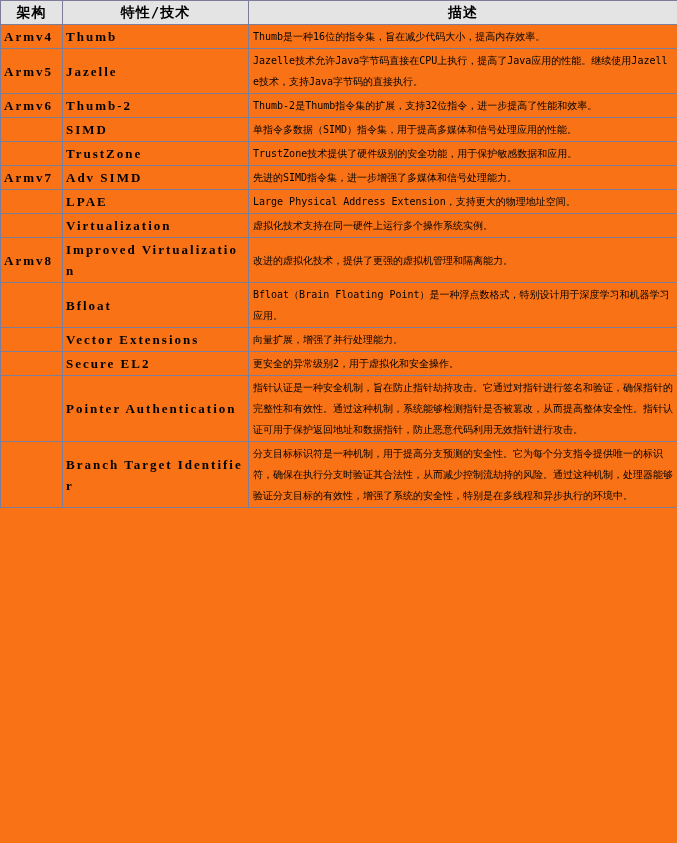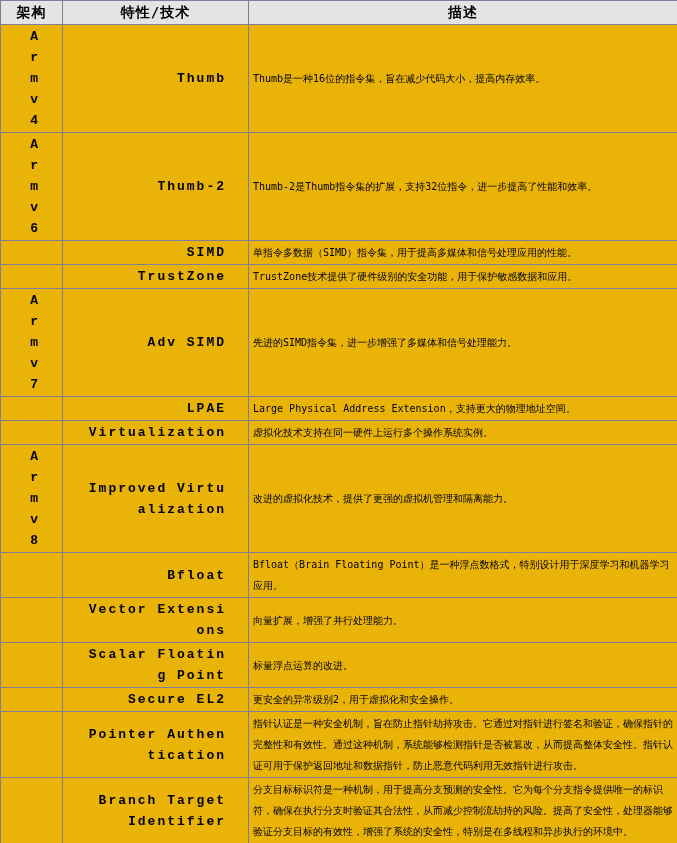--- a/index.html
+++ b/index.html
@@ -6,21 +6,21 @@
     margin: 0;
     padding: 0;
     background: #ffffff;
     font-family: "DejaVu Sans", "Liberation Sans", sans-serif;
     color: #000000;
   }
   .page {
     width: 677px;
     min-height: 843px;
     box-sizing: border-box;
-    background: #eab308;
+    background: #f97316;
   }
   table.arm-table {
     width: 677px;
     border-collapse: collapse;
     table-layout: fixed;
   }
   table.arm-table col.col-arch    { width: 62px; }
   table.arm-table col.col-feature { width: 186px; }
   table.arm-table col.col-desc    { width: 429px; }
 
@@ -35,26 +35,26 @@
     font-family: "DejaVu Sans Mono", "Liberation Mono", monospace;
     font-weight: bold;
     font-size: 14px;
     line-height: 21px;
     padding: 1px 2px;
     text-align: center;
     letter-spacing: 1px;
   }
   td.cell-arch,
   td.cell-feature {
-    font-family: Liberation Mono, monospace;
+    font-family: Liberation Serif, serif;
     font-weight: bold;
     font-size: 13px;
     line-height: 21px;
-    text-align: right;
-    padding: 1px 22px;
+    text-align: left;
+    padding: 1px 3px;
     letter-spacing: 2px;
     word-break: break-all;
   }
   td.cell-desc {
     font-family: "DejaVu Sans Mono", "Liberation Mono", monospace;
     font-size: 10px;
     line-height: 21px;
     text-align: left;
     padding: 1px 4px;
     word-break: break-all;
@@ -78,20 +78,25 @@
         <th>描述</th>
       </tr>
     </thead>
     <tbody>
   <tr class="data-row">
     <td class="cell-arch">Armv4</td>
     <td class="cell-feature">Thumb</td>
     <td class="cell-desc">Thumb是一种16位的指令集，旨在减少代码大小，提高内存效率。</td>
   </tr>
 
+  <tr class="data-row">
+    <td class="cell-arch">Armv5</td>
+    <td class="cell-feature">Jazelle</td>
+    <td class="cell-desc">Jazelle技术允许Java字节码直接在CPU上执行，提高了Java应用的性能。继续使用Jazelle技术，支持Java字节码的直接执行。</td>
+  </tr>
 
 
   <tr class="data-row">
     <td class="cell-arch">Armv6</td>
     <td class="cell-feature">Thumb-2</td>
     <td class="cell-desc">Thumb-2是Thumb指令集的扩展，支持32位指令，进一步提高了性能和效率。</td>
   </tr>
 
   <tr class="data-row">
     <td class="cell-arch"></td>
@@ -136,38 +141,33 @@
     <td class="cell-desc">Bfloat（Brain Floating Point）是一种浮点数格式，特别设计用于深度学习和机器学习应用。</td>
   </tr>
 
   <tr class="data-row">
     <td class="cell-arch"></td>
     <td class="cell-feature">Vector Extensions</td>
     <td class="cell-desc">向量扩展，增强了并行处理能力。</td>
   </tr>
 
 
-  <tr class="data-row">
-    <td class="cell-arch"></td>
-    <td class="cell-feature">Scalar Floating Point</td>
-    <td class="cell-desc">标量浮点运算的改进。</td>
-  </tr>
 
   <tr class="data-row">
     <td class="cell-arch"></td>
     <td class="cell-feature">Secure EL2</td>
     <td class="cell-desc">更安全的异常级别2，用于虚拟化和安全操作。</td>
   </tr>
 
   <tr class="data-row">
     <td class="cell-arch"></td>
     <td class="cell-feature">Pointer Authentication</td>
     <td class="cell-desc">指针认证是一种安全机制，旨在防止指针劫持攻击。它通过对指针进行签名和验证，确保指针的完整性和有效性。通过这种机制，系统能够检测指针是否被篡改，从而提高整体安全性。指针认证可用于保护返回地址和数据指针，防止恶意代码利用无效指针进行攻击。</td>
   </tr>
 
   <tr class="data-row">
     <td class="cell-arch"></td>
     <td class="cell-feature">Branch Target Identifier</td>
-    <td class="cell-desc">分支目标标识符是一种机制，用于提高分支预测的安全性。它为每个分支指令提供唯一的标识符，确保在执行分支时验证其合法性，从而减少控制流劫持的风险。提高了安全性，处理器能够验证分支目标的有效性，增强了系统的安全性，特别是在多线程和异步执行的环境中。</td>
+    <td class="cell-desc">分支目标标识符是一种机制，用于提高分支预测的安全性。它为每个分支指令提供唯一的标识符，确保在执行分支时验证其合法性，从而减少控制流劫持的风险。通过这种机制，处理器能够验证分支目标的有效性，增强了系统的安全性，特别是在多线程和异步执行的环境中。</td>
   </tr>
 </tbody>
   </table>
 </div>
 
 </body></html>

